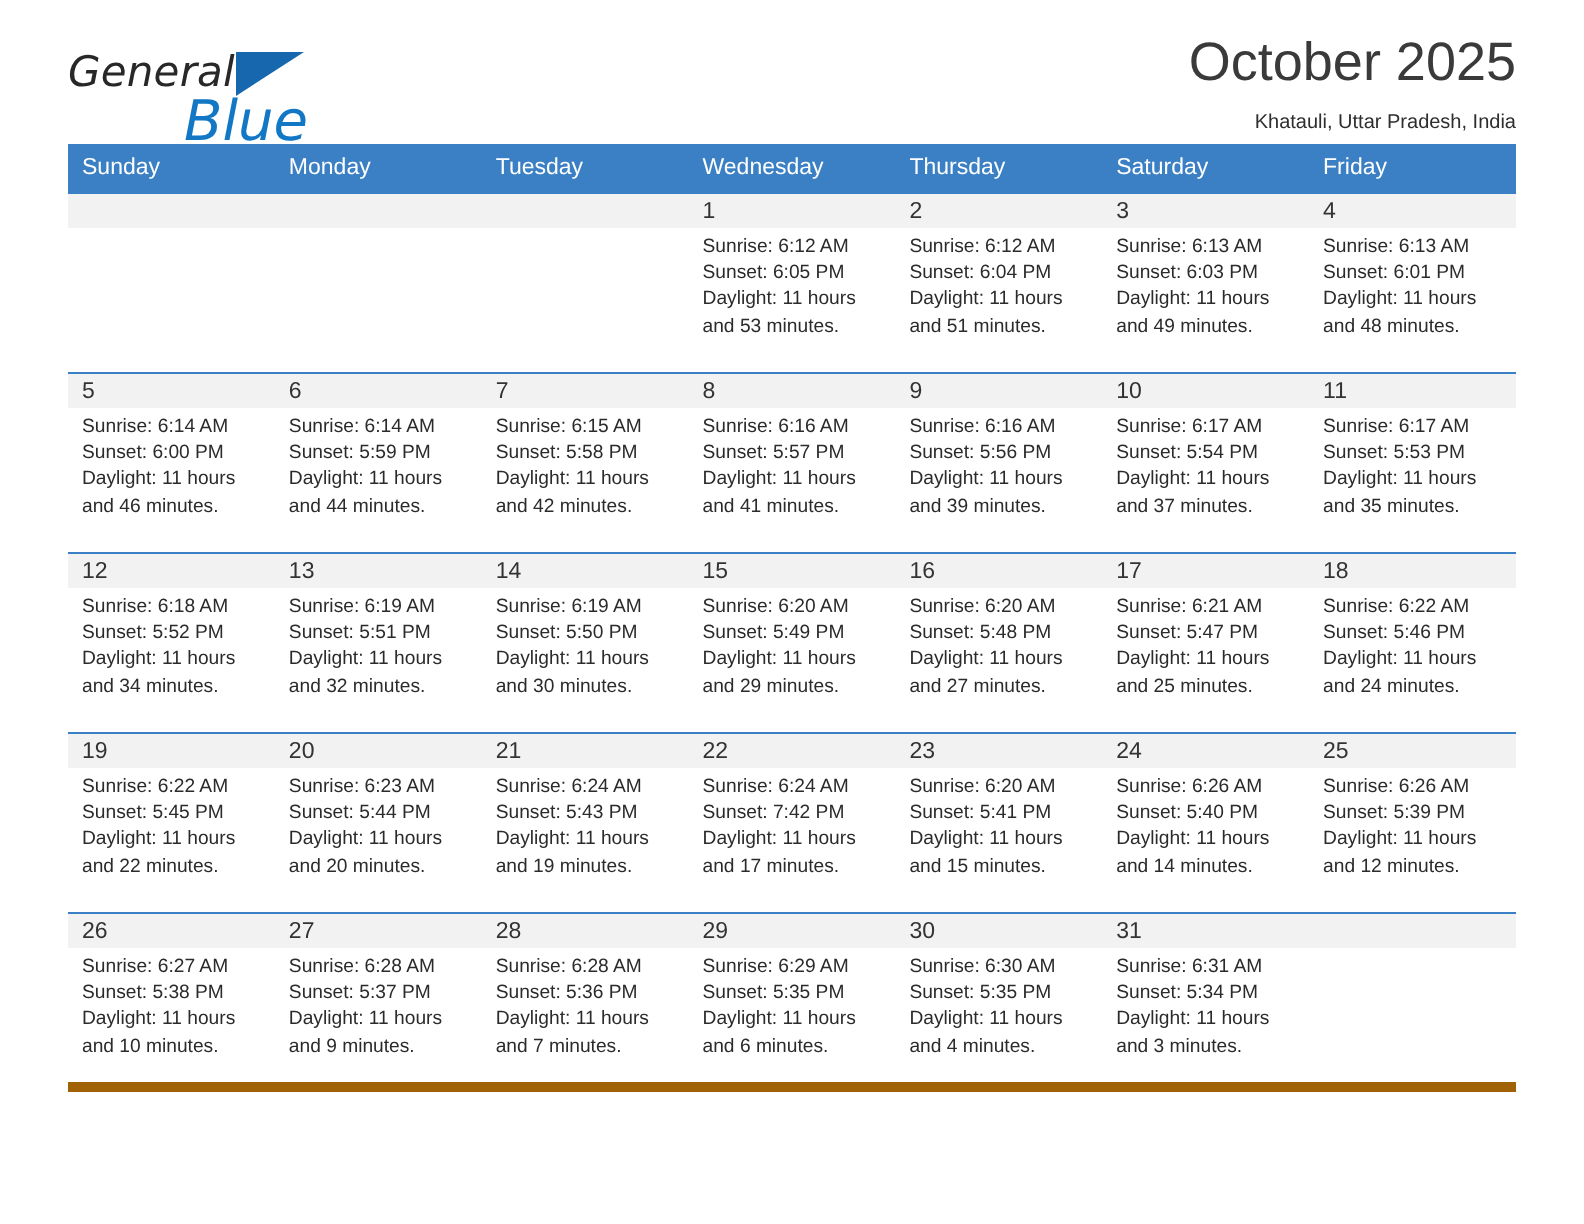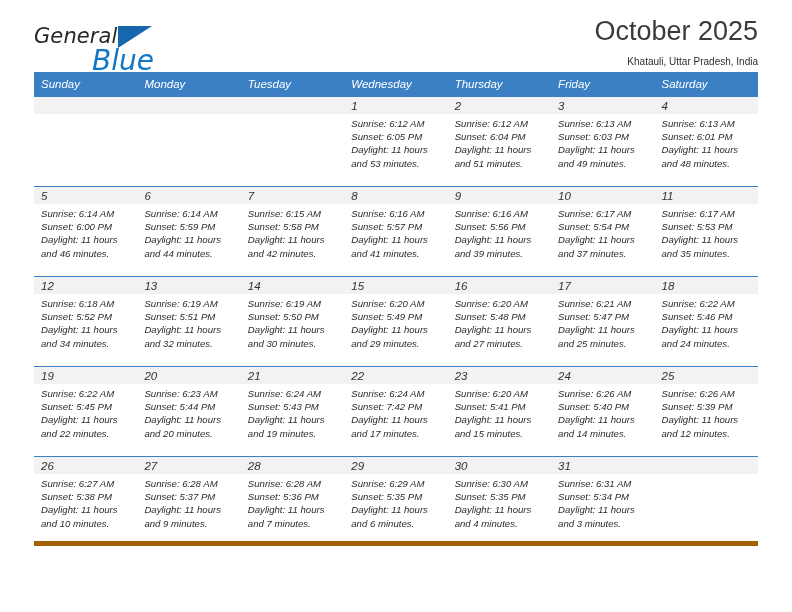--- a/index.html
+++ b/index.html
@@ -79,21 +79,20 @@
     font-size: 10px;
     color: #2e2e2e;
     line-height: 22px;
     margin-top: 3px;
   }
 
   
   .calendar {
     margin: 0 34px;
     width: 724px;
-    font-style: italic;
   }
   .dow-row {
     display: flex;
     background: #3b80c4;
   }
   .dow {
     flex: 1 1 0;
     color: #ffffff;
     font-size: 11.5px;
     padding: 5px 0 5px 7px;
@@ -147,22 +146,22 @@
     </div>
   </div>
 
   <div class="calendar">
     <div class="dow-row">
       <div class="dow">Sunday</div>
       <div class="dow">Monday</div>
       <div class="dow">Tuesday</div>
       <div class="dow">Wednesday</div>
       <div class="dow">Thursday</div>
+      <div class="dow">Saturday</div>
       <div class="dow">Friday</div>
-      <div class="dow">Saturday</div>
     </div>
     <div id="weeks-host">
         <div class="week">
           <div class="cell empty">
             <div class="datebar"></div>
           </div>
           <div class="cell empty">
             <div class="datebar"></div>
           </div>
           <div class="cell empty">

